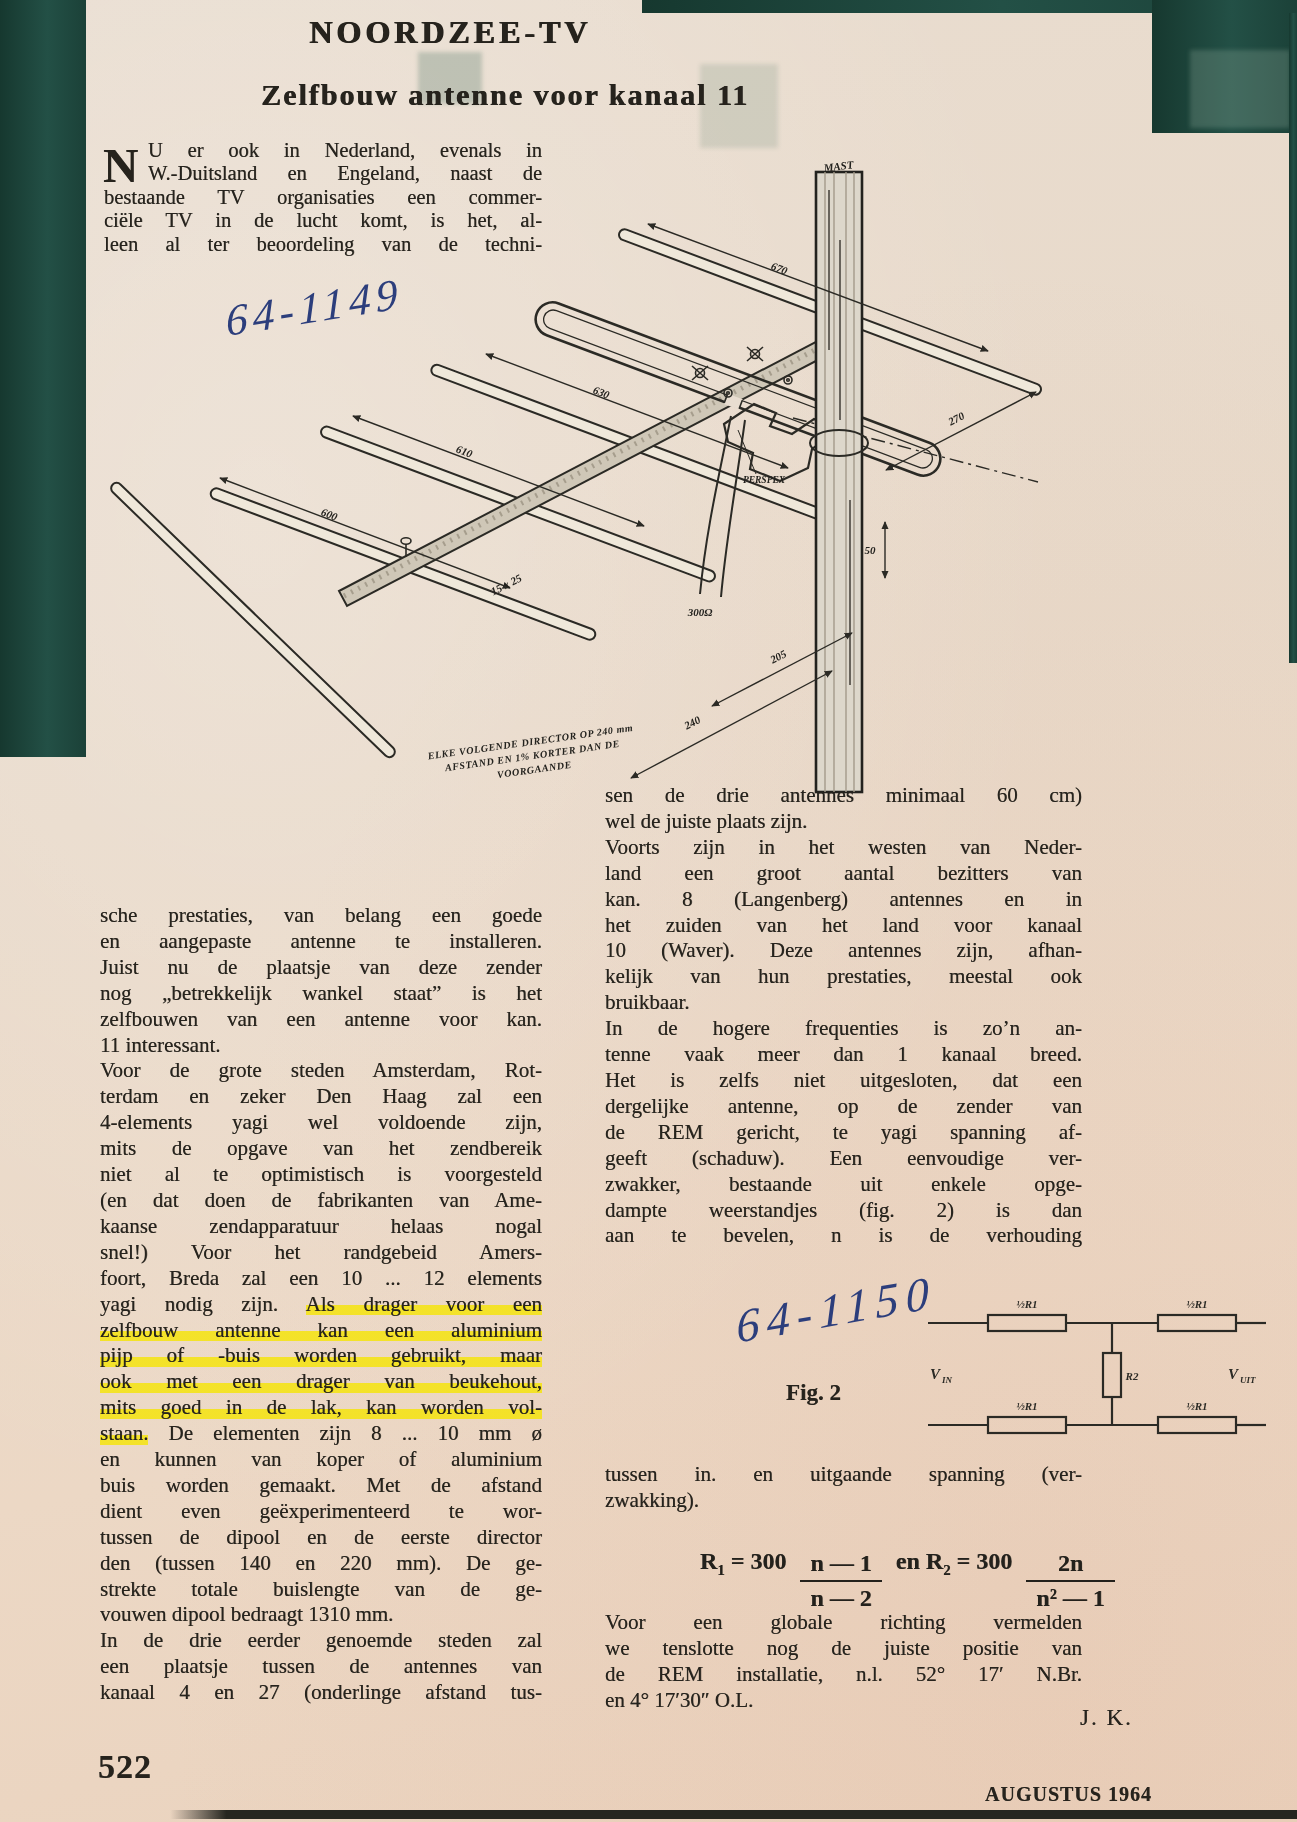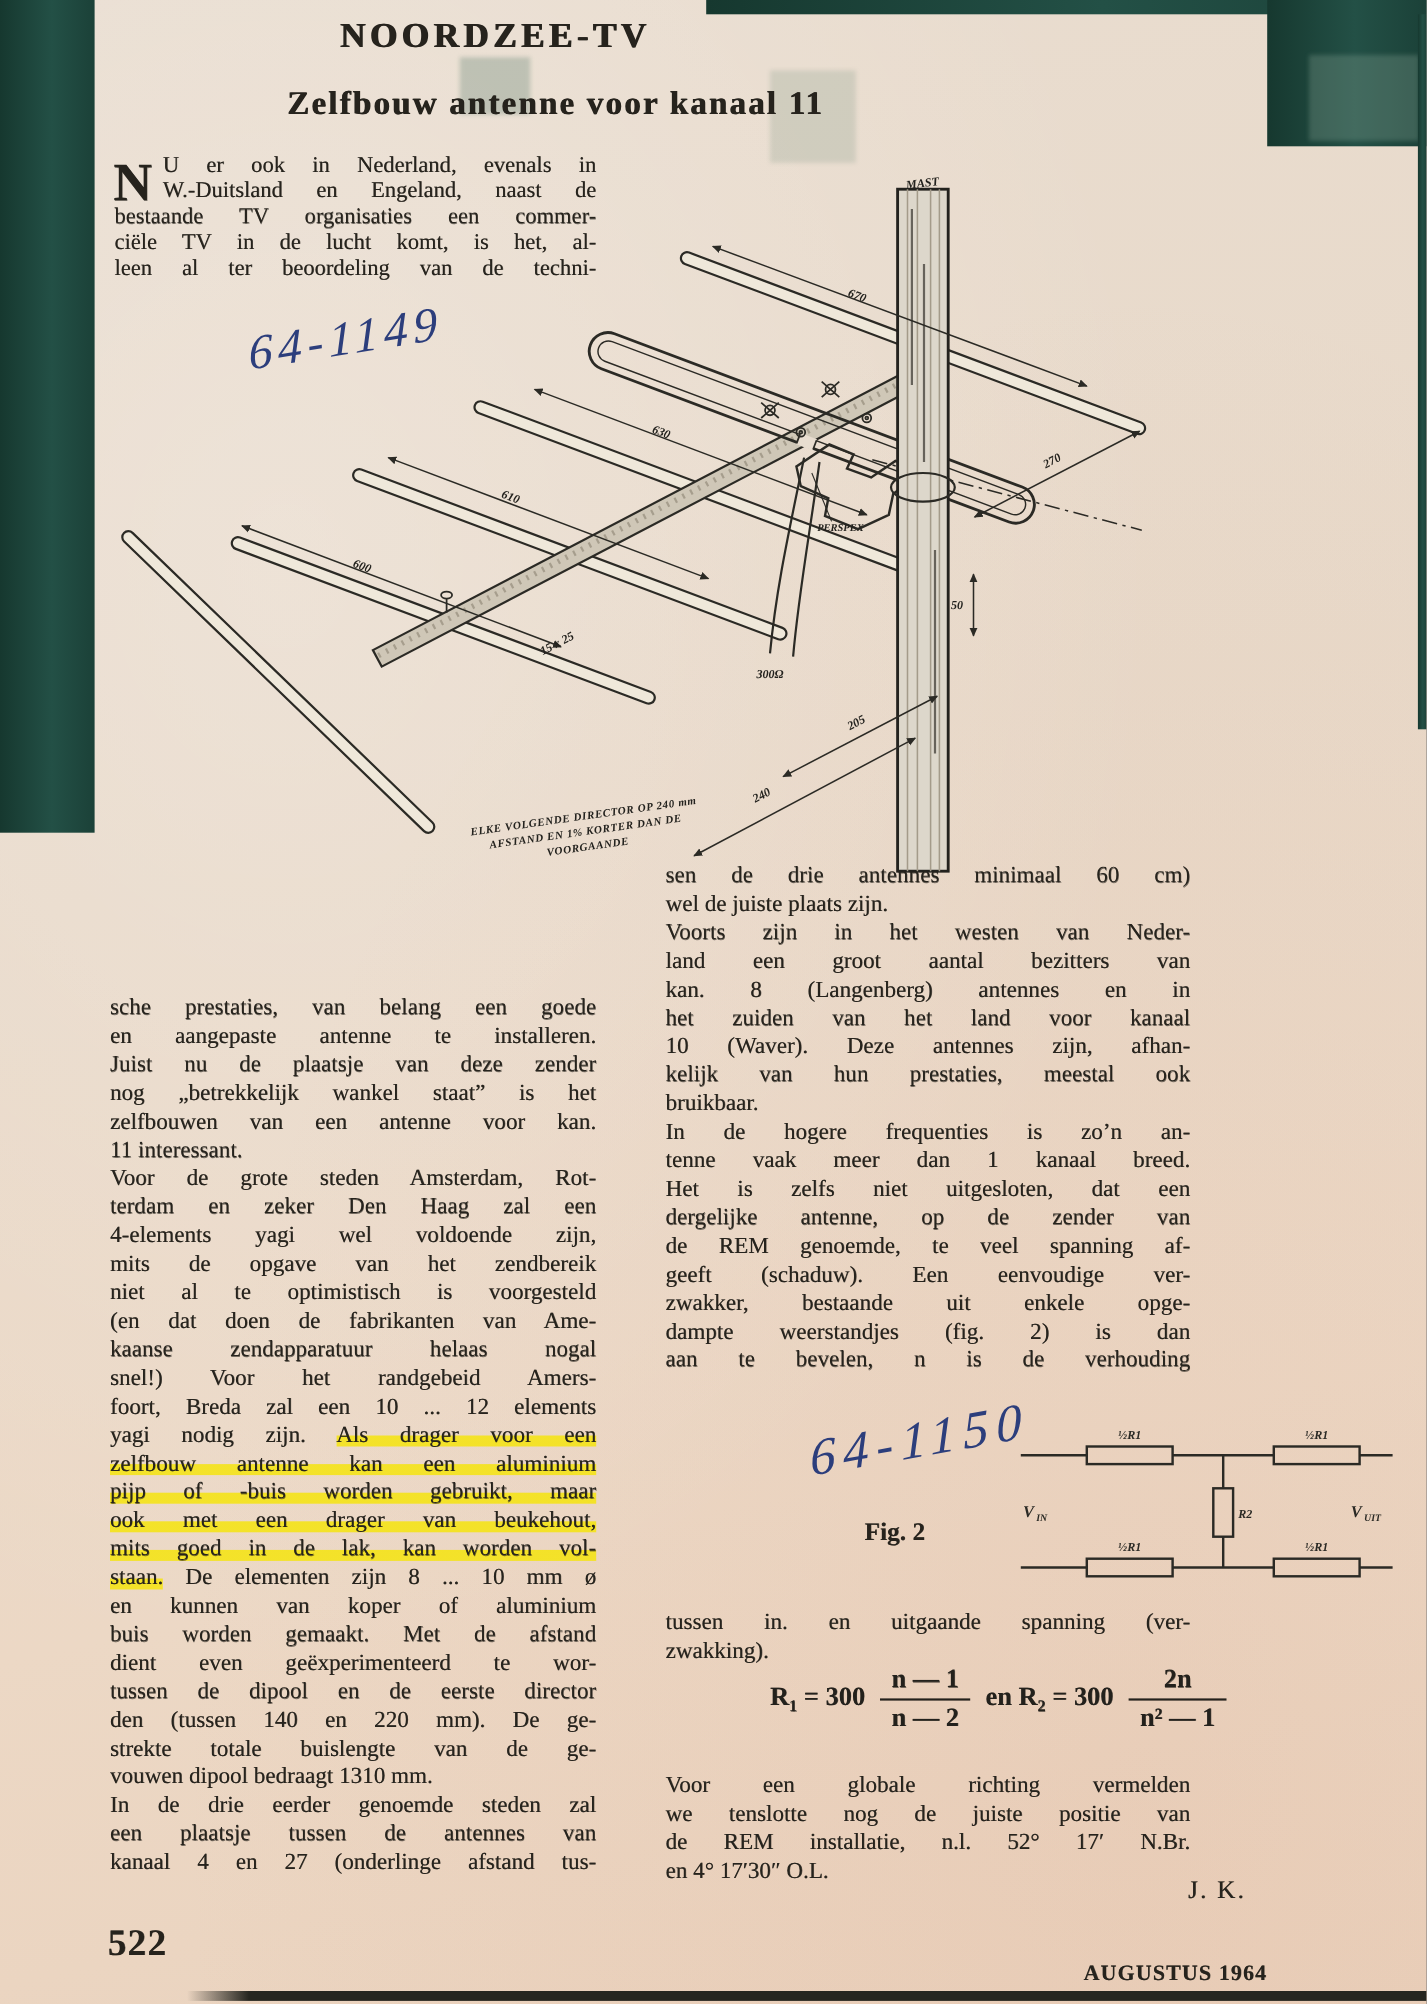--- a/index.html
+++ b/index.html
@@ -30,21 +30,21 @@
   svg{position:absolute;}
   .dl{font:italic 700 11px "Liberation Serif",serif;fill:#23221e;text-anchor:middle;}
   .dn{font:italic 700 10px "Liberation Serif",serif;fill:#23221e;text-anchor:middle;letter-spacing:.6px;}
   .dp{font:italic 700 9.5px "Liberation Serif",serif;fill:#23221e;text-anchor:middle;}
   .ft{font:italic 700 11px "Liberation Serif",serif;fill:#2b2a25;text-anchor:middle;}
   .fv{font:italic 700 15px "Liberation Serif",serif;fill:#2b2a25;}
   .fvs{font:italic 700 9px "Liberation Serif",serif;fill:#2b2a25;}
   .formula{position:absolute;left:700px;top:1514px;width:480px;display:flex;align-items:center;gap:14px;
       font-weight:700;font-size:24px;color:#23211c;}
   .frac{display:inline-flex;flex-direction:column;text-align:center;}
-  .frac .num{padding:0 10px 3px;border-bottom:2.5px solid #23211c;}
+  .frac .num{padding:0 10px 3px;border-bottom:2.5px solid #23211c;margin-top:36px;}
   .frac .den{padding:3px 10px 0;}
   sub{font-size:.62em;}
   .caption{position:absolute;font-weight:700;font-size:23px;}
   .footer-num{position:absolute;font-weight:700;font-size:34px;letter-spacing:1px;}
   .footer-issue{position:absolute;font-weight:700;font-size:20px;letter-spacing:1px;}
   .sig{position:absolute;font-size:23px;letter-spacing:2px;}
   .botline{position:absolute;left:170px;top:1810px;width:1127px;height:9px;
       background:linear-gradient(90deg,rgba(38,38,32,0),#262620 5%);}
 </style>
 </head>
@@ -202,21 +202,21 @@
       <div class="line"><span>land een groot aantal bezitters van</span></div>
       <div class="line"><span>kan. 8 (Langenberg) antennes en in</span></div>
       <div class="line"><span>het zuiden van het land voor kanaal</span></div>
       <div class="line"><span>10 (Waver). Deze antennes zijn, afhan-</span></div>
       <div class="line"><span>kelijk van hun prestaties, meestal ook</span></div>
       <div class="line nj"><span>bruikbaar.</span></div>
       <div class="line"><span>In de hogere frequenties is zo’n an-</span></div>
       <div class="line"><span>tenne vaak meer dan 1 kanaal breed.</span></div>
       <div class="line"><span>Het is zelfs niet uitgesloten, dat een</span></div>
       <div class="line"><span>dergelijke antenne, op de zender van</span></div>
-      <div class="line"><span>de REM genoemde, te veel spanning af-</span></div>
+      <div class="line"><span>de REM gericht, te yagi spanning af-</span></div>
       <div class="line"><span>geeft (schaduw). Een eenvoudige ver-</span></div>
       <div class="line"><span>zwakker, bestaande uit enkele opge-</span></div>
       <div class="line"><span>dampte weerstandjes (fig. 2) is dan</span></div>
       <div class="line"><span>aan te bevelen, n is de verhouding</span></div>
     </div>
 
   <div class="caption ink" style="left:786px;top:1380px">Fig. 2</div>
   <svg style="left:922px;top:1278px;width:348px;height:175px" viewBox="0 0 348 175">
     <g stroke="#2b2a25" stroke-width="2.2" fill="none">
       <path d="M6,45 H66"></path>

